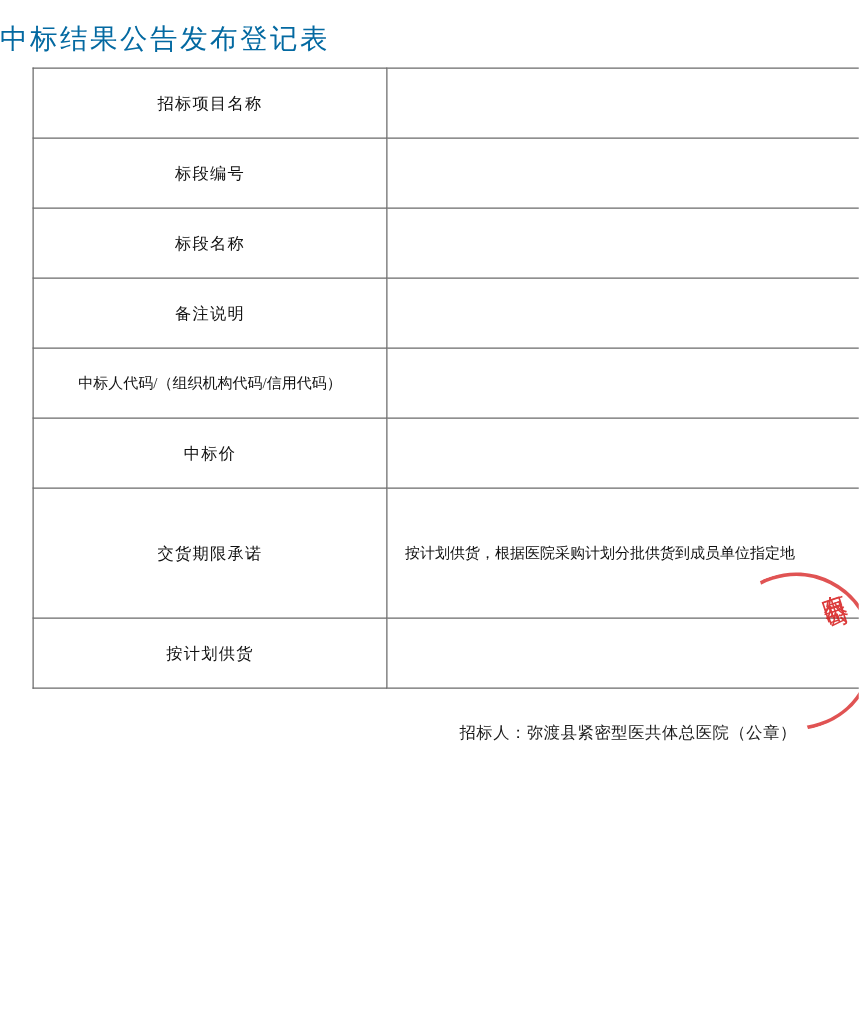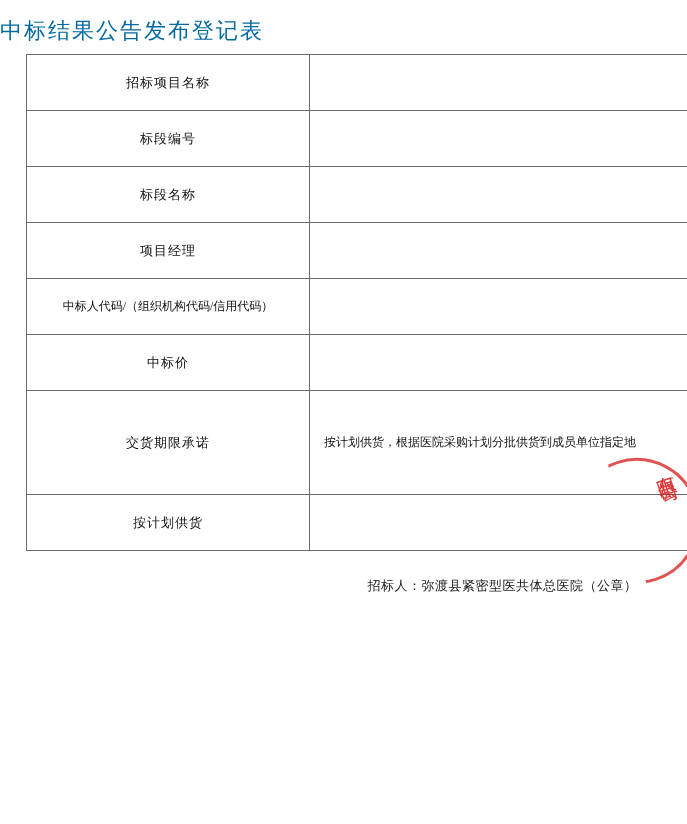--- a/index.html
+++ b/index.html
@@ -125,21 +125,21 @@
       </tr>
       <tr class="row-h-normal">
         <td class="label-cell">标段编号</td>
         <td class="value-cell"></td>
       </tr>
       <tr class="row-h-normal">
         <td class="label-cell">标段名称</td>
         <td class="value-cell"></td>
       </tr>
       <tr class="row-h-normal">
-        <td class="label-cell">项目经理</td>
+        <td class="label-cell">备注说明</td>
         <td class="value-cell"></td>
       </tr>
       <tr class="row-h-normal">
         <td class="label-cell small">中标人代码/（组织机构代码/信用代码）</td>
         <td class="value-cell"></td>
       </tr>
       <tr class="row-h-normal">
         <td class="label-cell">中标价</td>
         <td class="value-cell"></td>
       </tr>

